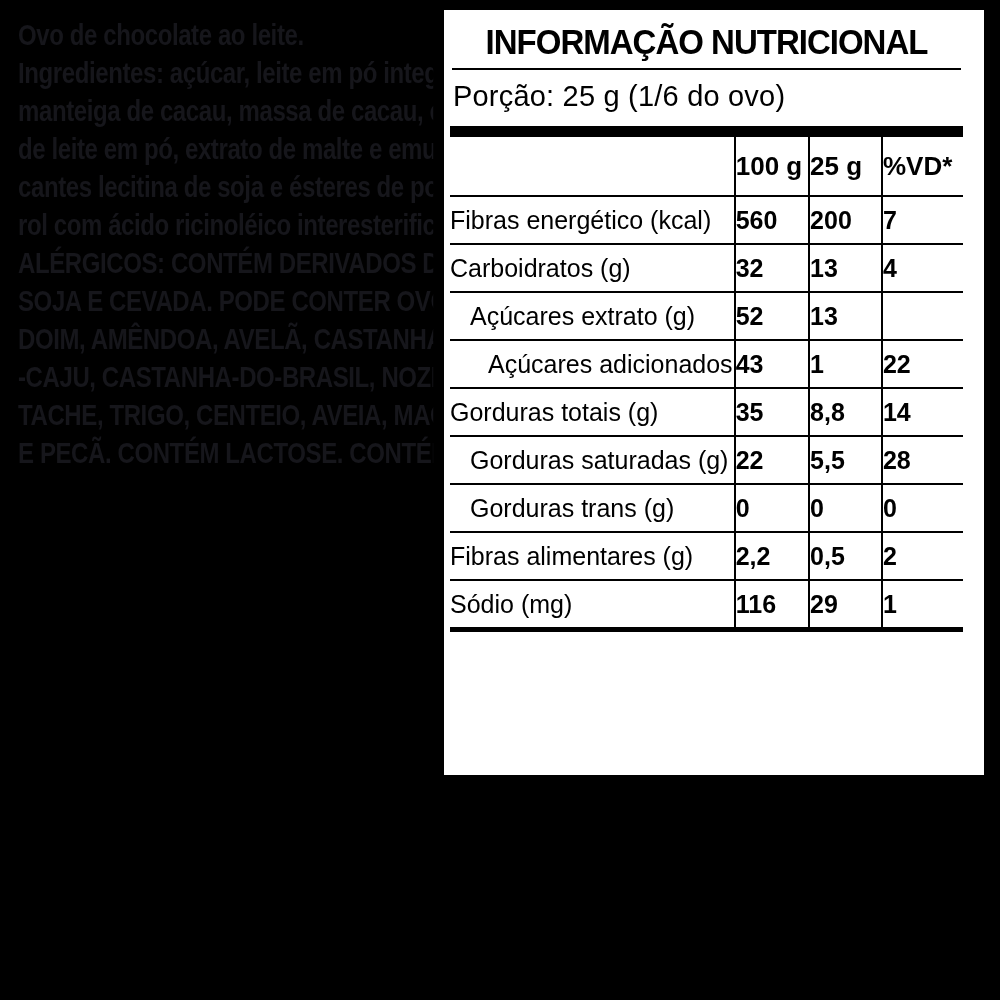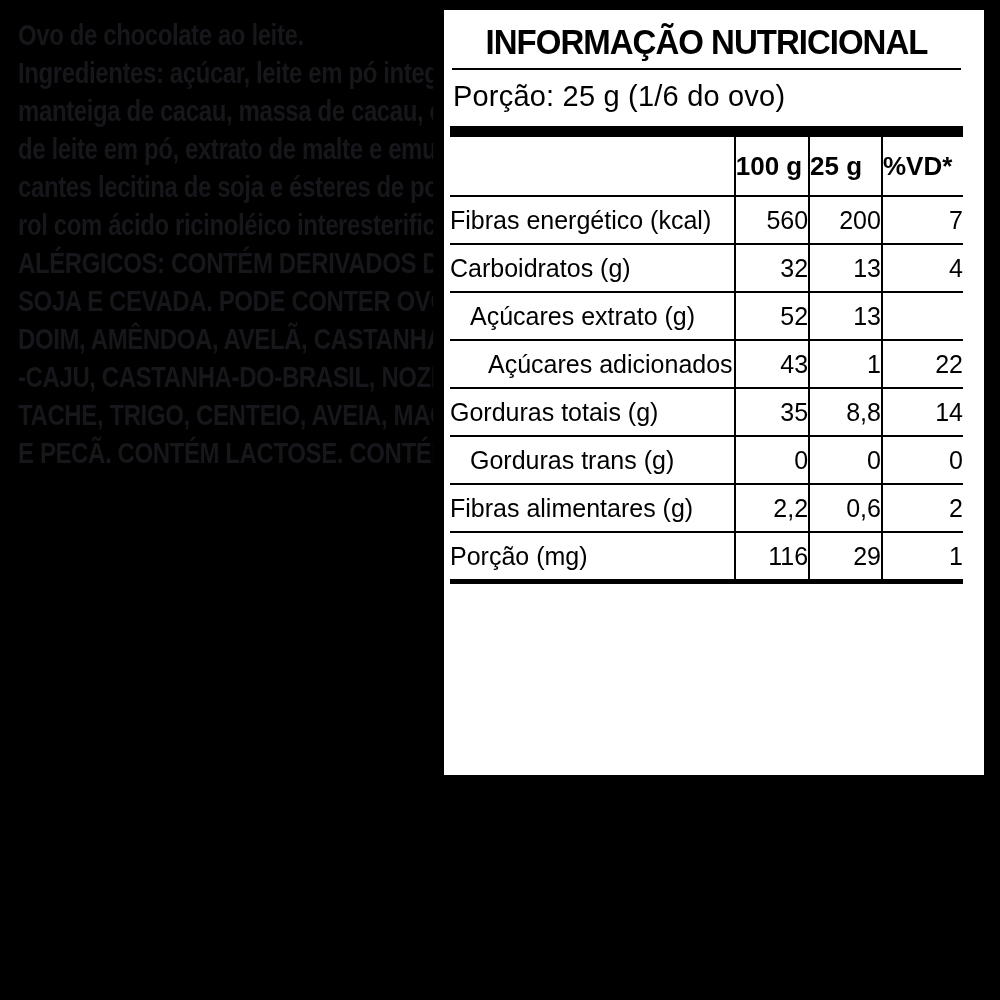--- a/index.html
+++ b/index.html
@@ -76,21 +76,21 @@
   }
   table.nutri td {
     border-top: 2px solid #000;
     font-size: 25px;
     padding: 0;
     overflow: hidden;
     white-space: nowrap;
   }
   table.nutri tr.hdr td { border-top: none; height: 58px; }
   table.nutri tr.hdr td { font-weight: 700; font-size: 26px; text-align: left; vertical-align: middle; }
-  table.nutri td + td { border-left: 2px solid #000; text-align: right; }
+  table.nutri td + td { border-left: 2px solid #000; text-align: left; font-weight: bold; }
   table.nutri tr.data td { height: 46px; vertical-align: middle; }
   td.lbl { padding-left: 5px; }
   tr.ind1 td.lbl { padding-left: 20px; }
   tr.ind2 td.lbl { padding-left: 38px; }
 
   .thick-line {
     height: 5px;
     background: #000;
   }
   .footnote {
@@ -163,33 +163,39 @@
       <td>1</td>
       <td>22</td>
     </tr>
     <tr class="data">
       <td class="lbl">Gorduras totais (g)</td>
       <td>35</td>
       <td>8,8</td>
       <td>14</td>
     </tr>
     <tr class="data ind1">
+      <td class="lbl">Gorduras saturadas (g)</td>
+      <td>22</td>
+      <td>5,5</td>
+      <td>28</td>
+    </tr>
+    <tr class="data ind1">
       <td class="lbl">Gorduras trans (g)</td>
       <td>0</td>
       <td>0</td>
       <td>0</td>
     </tr>
     <tr class="data">
       <td class="lbl">Fibras alimentares (g)</td>
       <td>2,2</td>
-      <td>0,6</td>
+      <td>0,5</td>
       <td>2</td>
     </tr>
     <tr class="data">
-      <td class="lbl">Porção (mg)</td>
+      <td class="lbl">Sódio (mg)</td>
       <td>116</td>
       <td>29</td>
       <td>1</td>
     </tr>
   </tbody>
     </table>
 
   <div class="thick-line"></div>
 </div>
 

